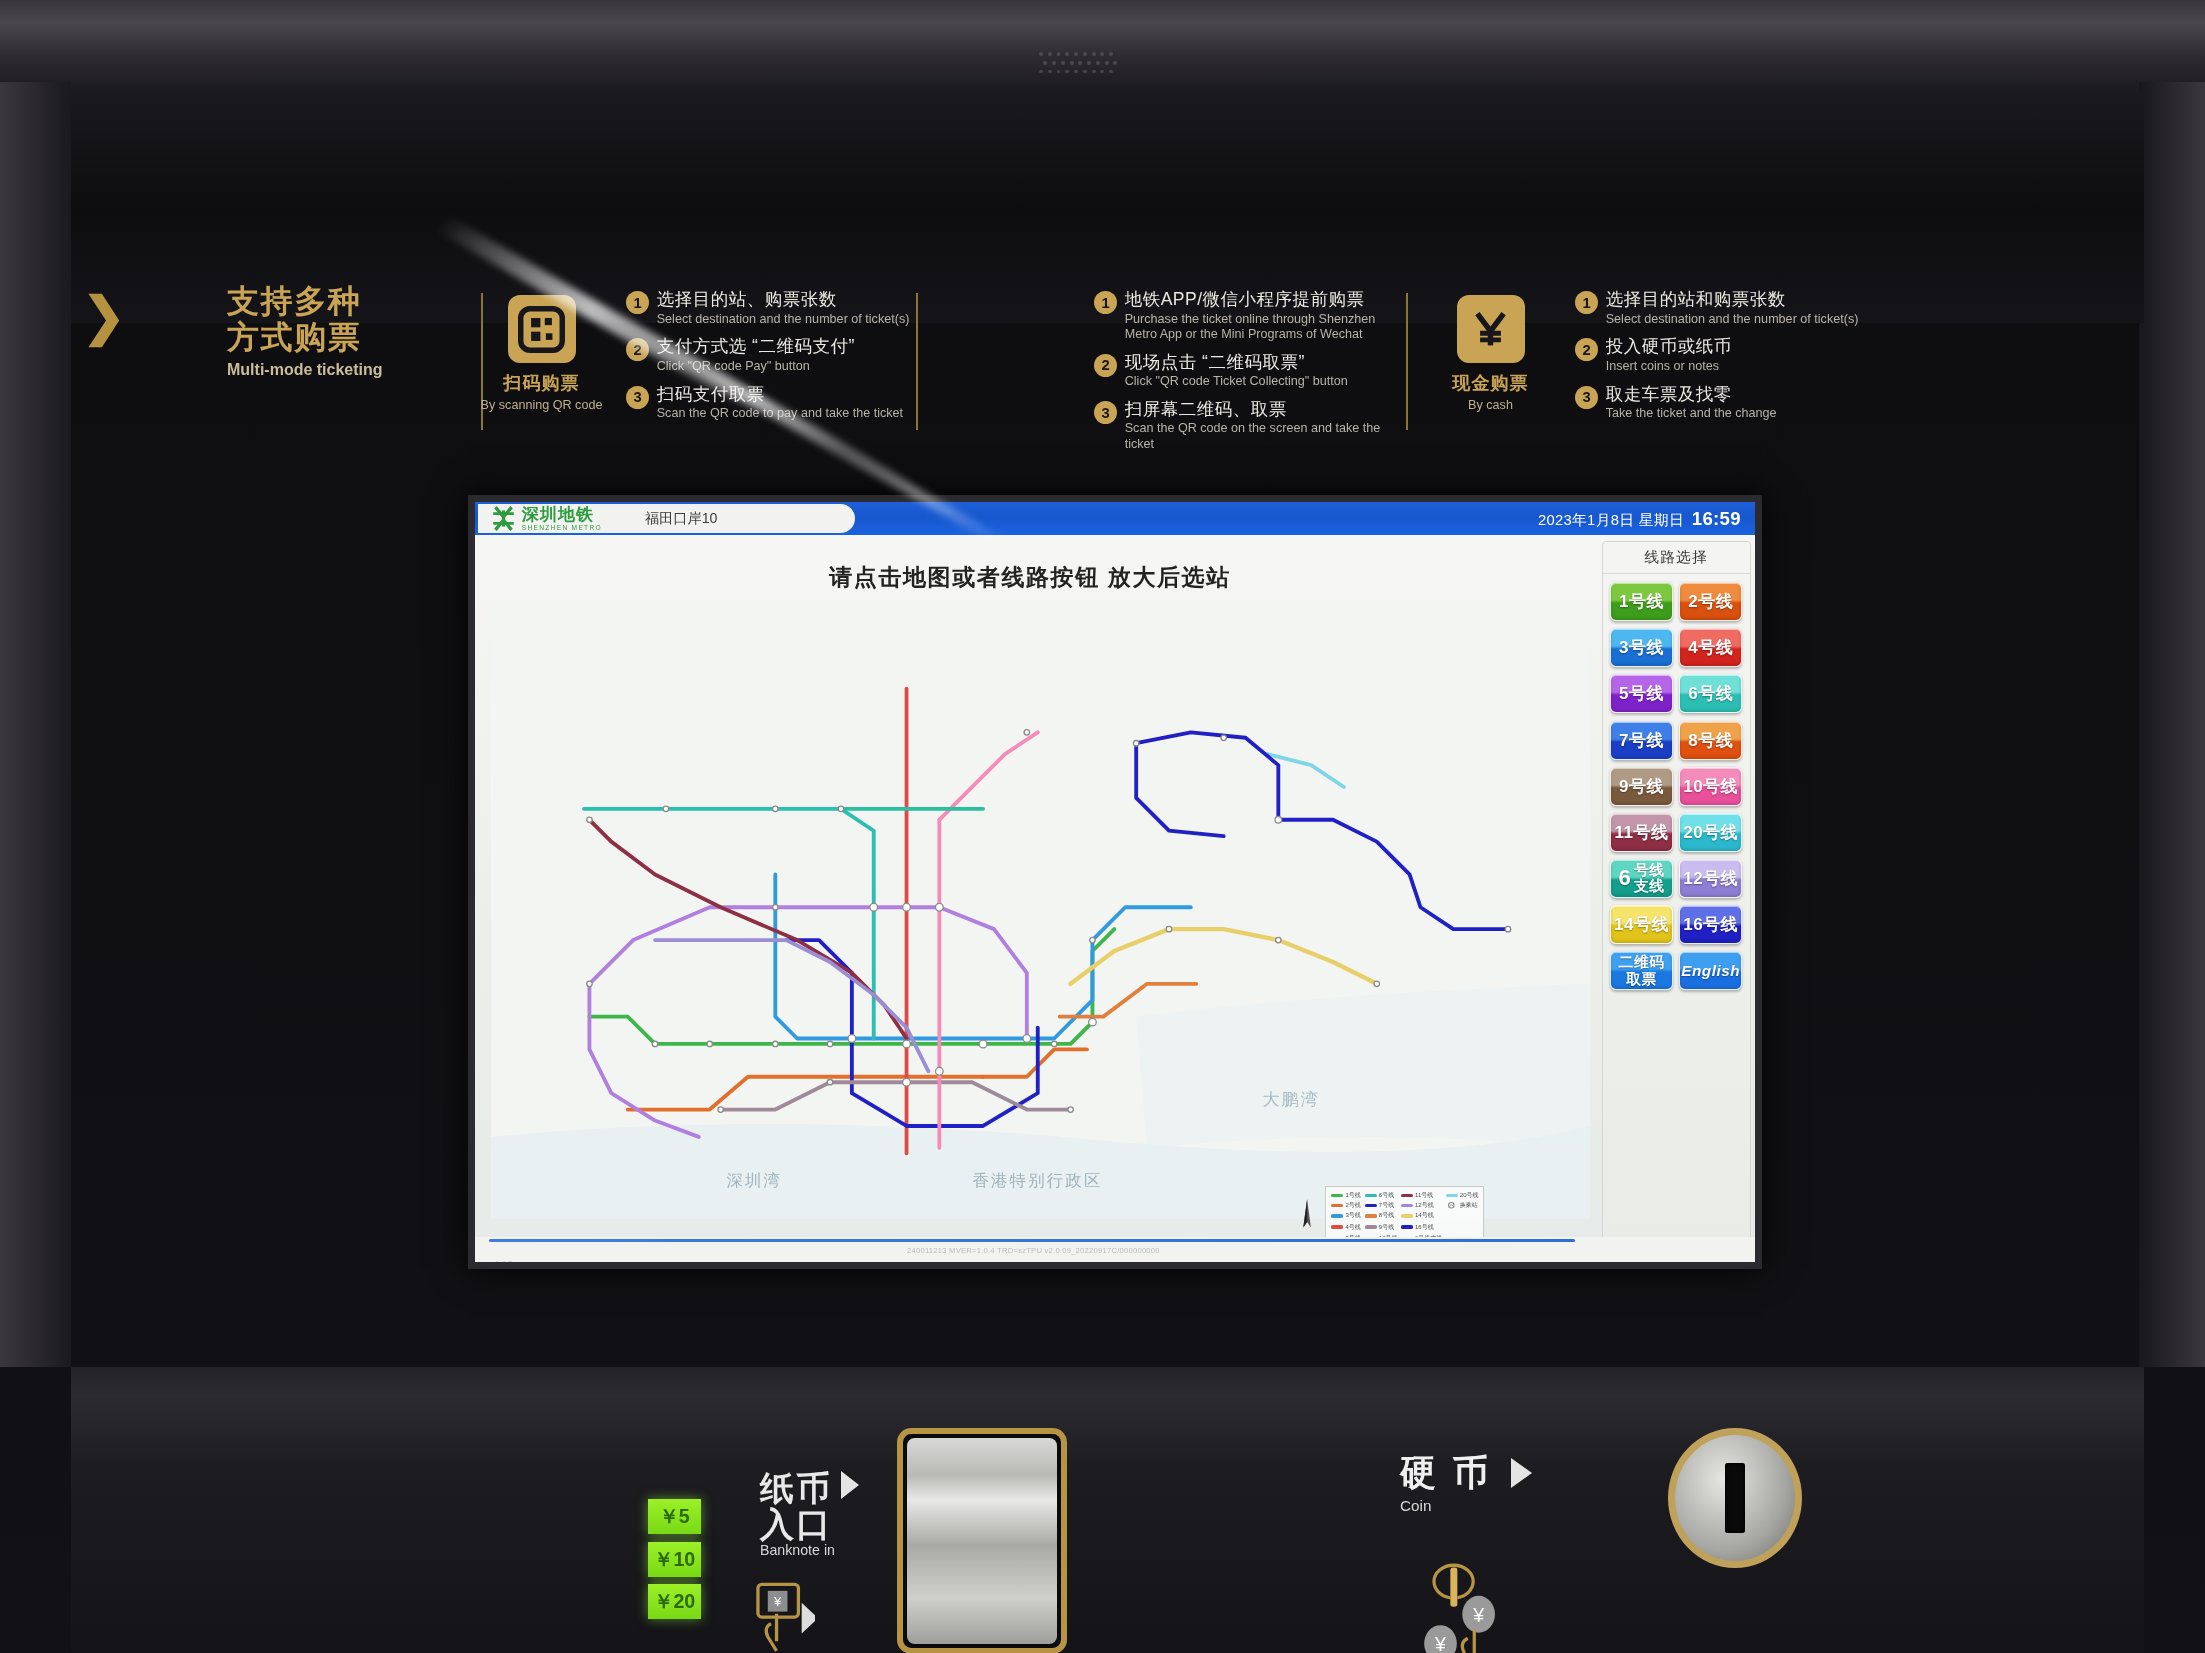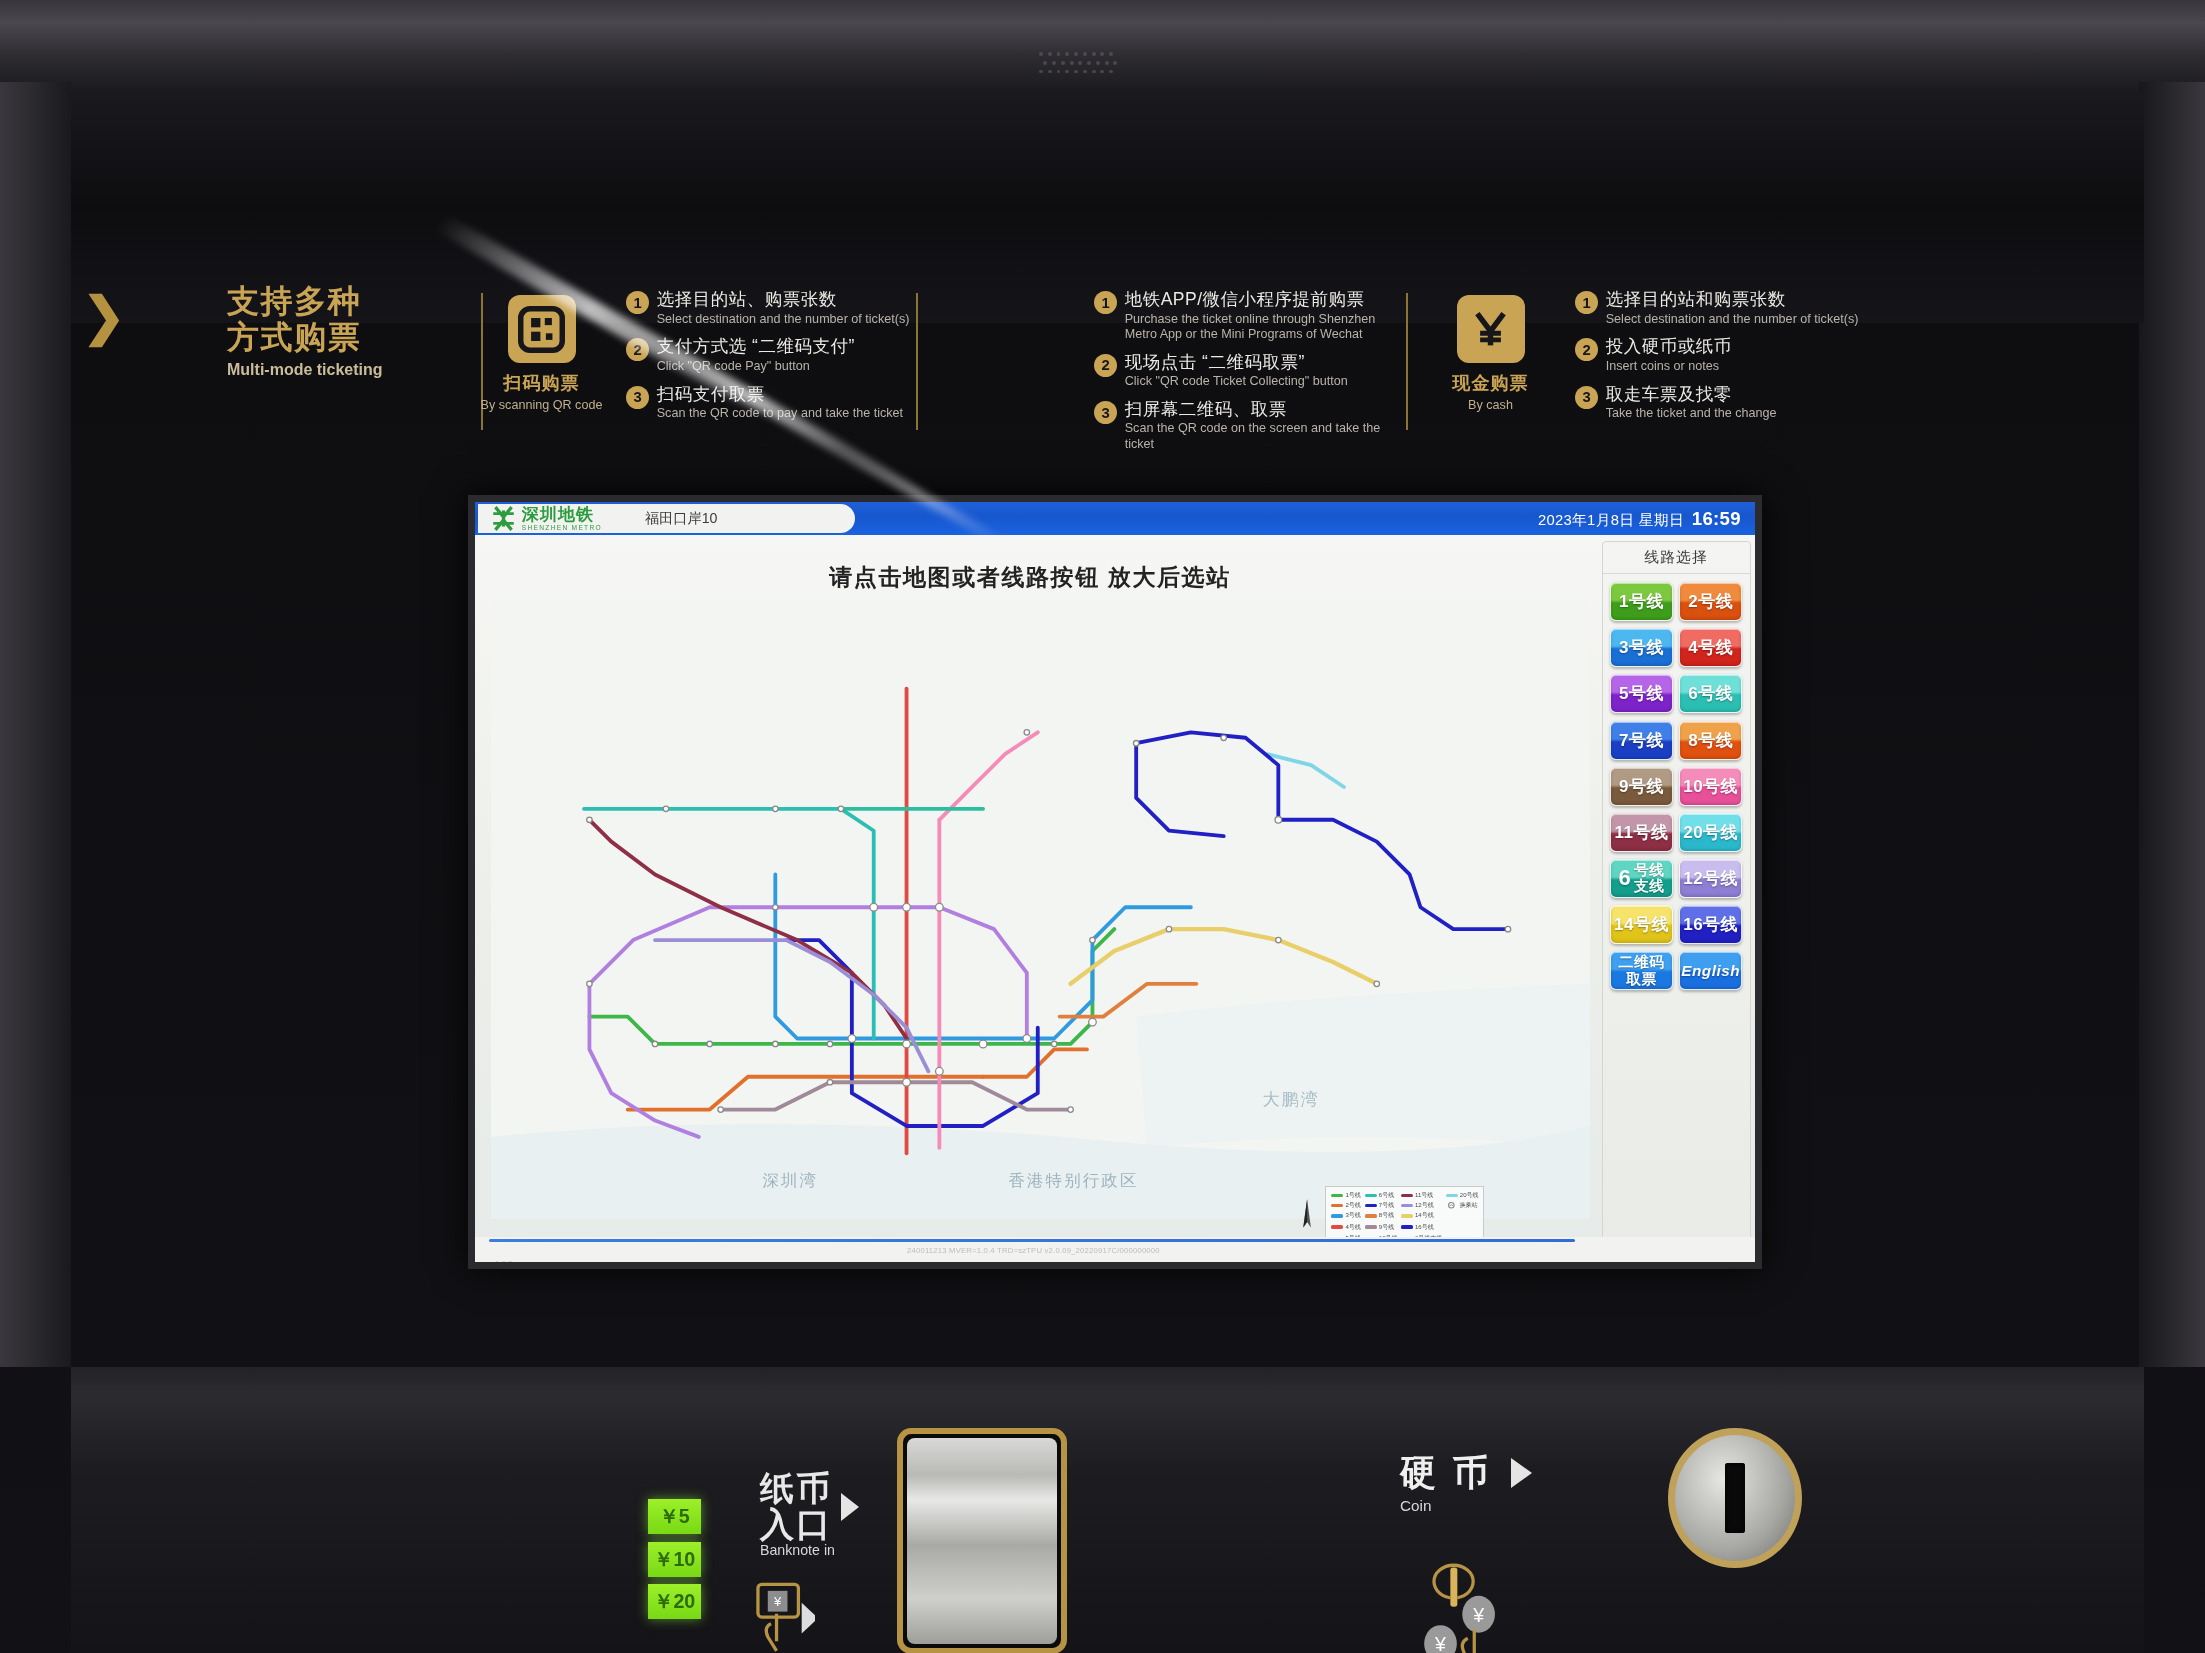--- a/index.html
+++ b/index.html
@@ -59,21 +59,21 @@
   .station{margin-left:43px;font-size:14.2px;color:#3c3c3c;}
   .clock{position:absolute;right:14.2px;top:5.5px;color:#fff;font-size:14.8px;letter-spacing:0.3px;}
   .clock .t{font-size:18.6px;font-weight:700;margin-left:7.7px;}
 
   .body{position:relative;height:727px;background:linear-gradient(180deg,#f6f7f4 0%,#eceee9 55%,#e6ebe9 100%);}
   .prompt{position:absolute;left:0;top:27px;width:1110px;text-align:center;
     font-size:23px;color:#232323;letter-spacing:1.6px;font-weight:700;}
 
   .mapwrap{position:absolute;left:16.4px;top:66px;width:1099px;height:618px;}
   .mapwrap svg{display:block;}
-  .sea{position:absolute;font-size:16.4px;color:#9fb3bd;letter-spacing:2.2px;margin-left:36px;}
+  .sea{position:absolute;font-size:16.4px;color:#9fb3bd;letter-spacing:2.2px;}
   .bay{position:absolute;font-size:17px;color:#a8bcc6;letter-spacing:2.2px;}
 
   .legend{position:absolute;left:834px;top:585px;width:159px;height:66px;
     background:rgba(255,255,255,.72);border:0.5px solid #c8ccc8;padding:3.8px 4.9px;box-sizing:border-box;}
   .lgrid{display:grid;grid-template-columns:repeat(4,1fr);gap:1.1px 3.3px;}
   .lit{display:flex;align-items:center;font-size:6px;color:#4a4a4a;white-space:nowrap;}
   .lsw{width:12px;height:3.3px;border-radius:1.6px;margin-right:2.2px;flex:0 0 auto;}
   .compass{position:absolute;left:809px;top:596px;}
 
   
@@ -518,21 +518,21 @@
 
   <div class="lower"></div>
 
   <div class="denoms">
     <div class="denom">￥5</div>
     <div class="denom">￥10</div>
     <div class="denom">￥20</div>
   </div>
 
   <div class="note-label">
-    <div style="display:flex;align-items:center;">
+    <div style="display:flex;align-items:flex-start;">
       <div>
         <div class="cn">纸币</div>
         <div class="cn">入口</div>
       </div>
       <div class="arroww" style="margin-left:8.8px;"></div>
     </div>
     <div class="en">Banknote in</div>
   </div>
 
   <div class="hand" style="left:749px;top:1581px;">

